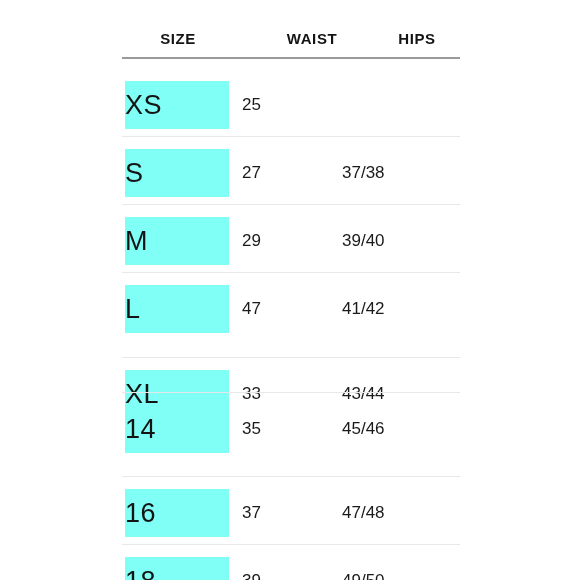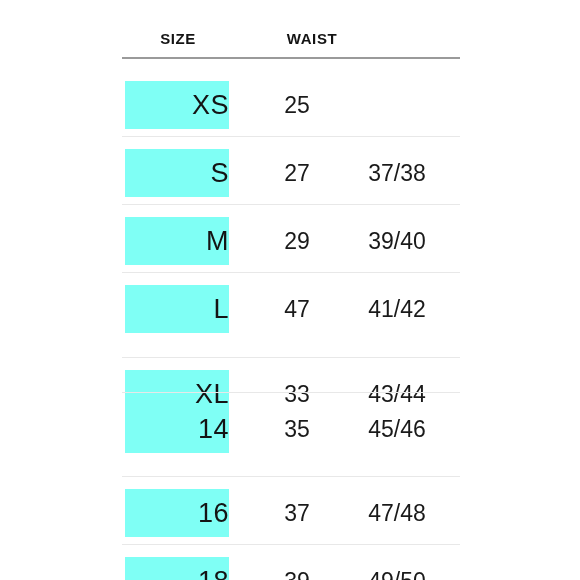--- a/index.html
+++ b/index.html
@@ -88,49 +88,50 @@
     height: 48px;
     background: #7ffff5;
   }
   .size-label {
     position: absolute;
     left: 0;
     top: 0;
     width: 104px;
     height: 48px;
     line-height: 48px;
-    text-align: right;
+    text-align: left;
     font-size: 27px;
     font-weight: 400;
     color: #141414;
     letter-spacing: 0.5px;
   }
 
   .waist-cell, .hips-cell {
     position: absolute;
     top: 13px;
     height: 48px;
     line-height: 48px;
-    text-align: center;
-    font-size: 23px;
+    text-align: left;
+    font-size: 17px;
     font-weight: 400;
     color: #1a1a1a;
     white-space: nowrap;
   }
   .waist-cell { left: 242px; width: 110px; }
   .hips-cell  { left: 342px; width: 110px; }
 </style>
 </head>
 <body>
 
 <div id="size-chart">
 
   <div class="chart-header">
     <div class="col-head size">SIZE</div>
     <div class="col-head waist">WAIST</div>
+    <div class="col-head hips">HIPS</div>
   </div>
 
   <div class="header-rule"></div>
 
   <div class="rows" id="rows-container">
       <div class="row" style="top: 68px;">
         <div class="size-cell">
           <div class="size-label">XS</div>
         </div>
         <div class="waist-cell">25</div>

